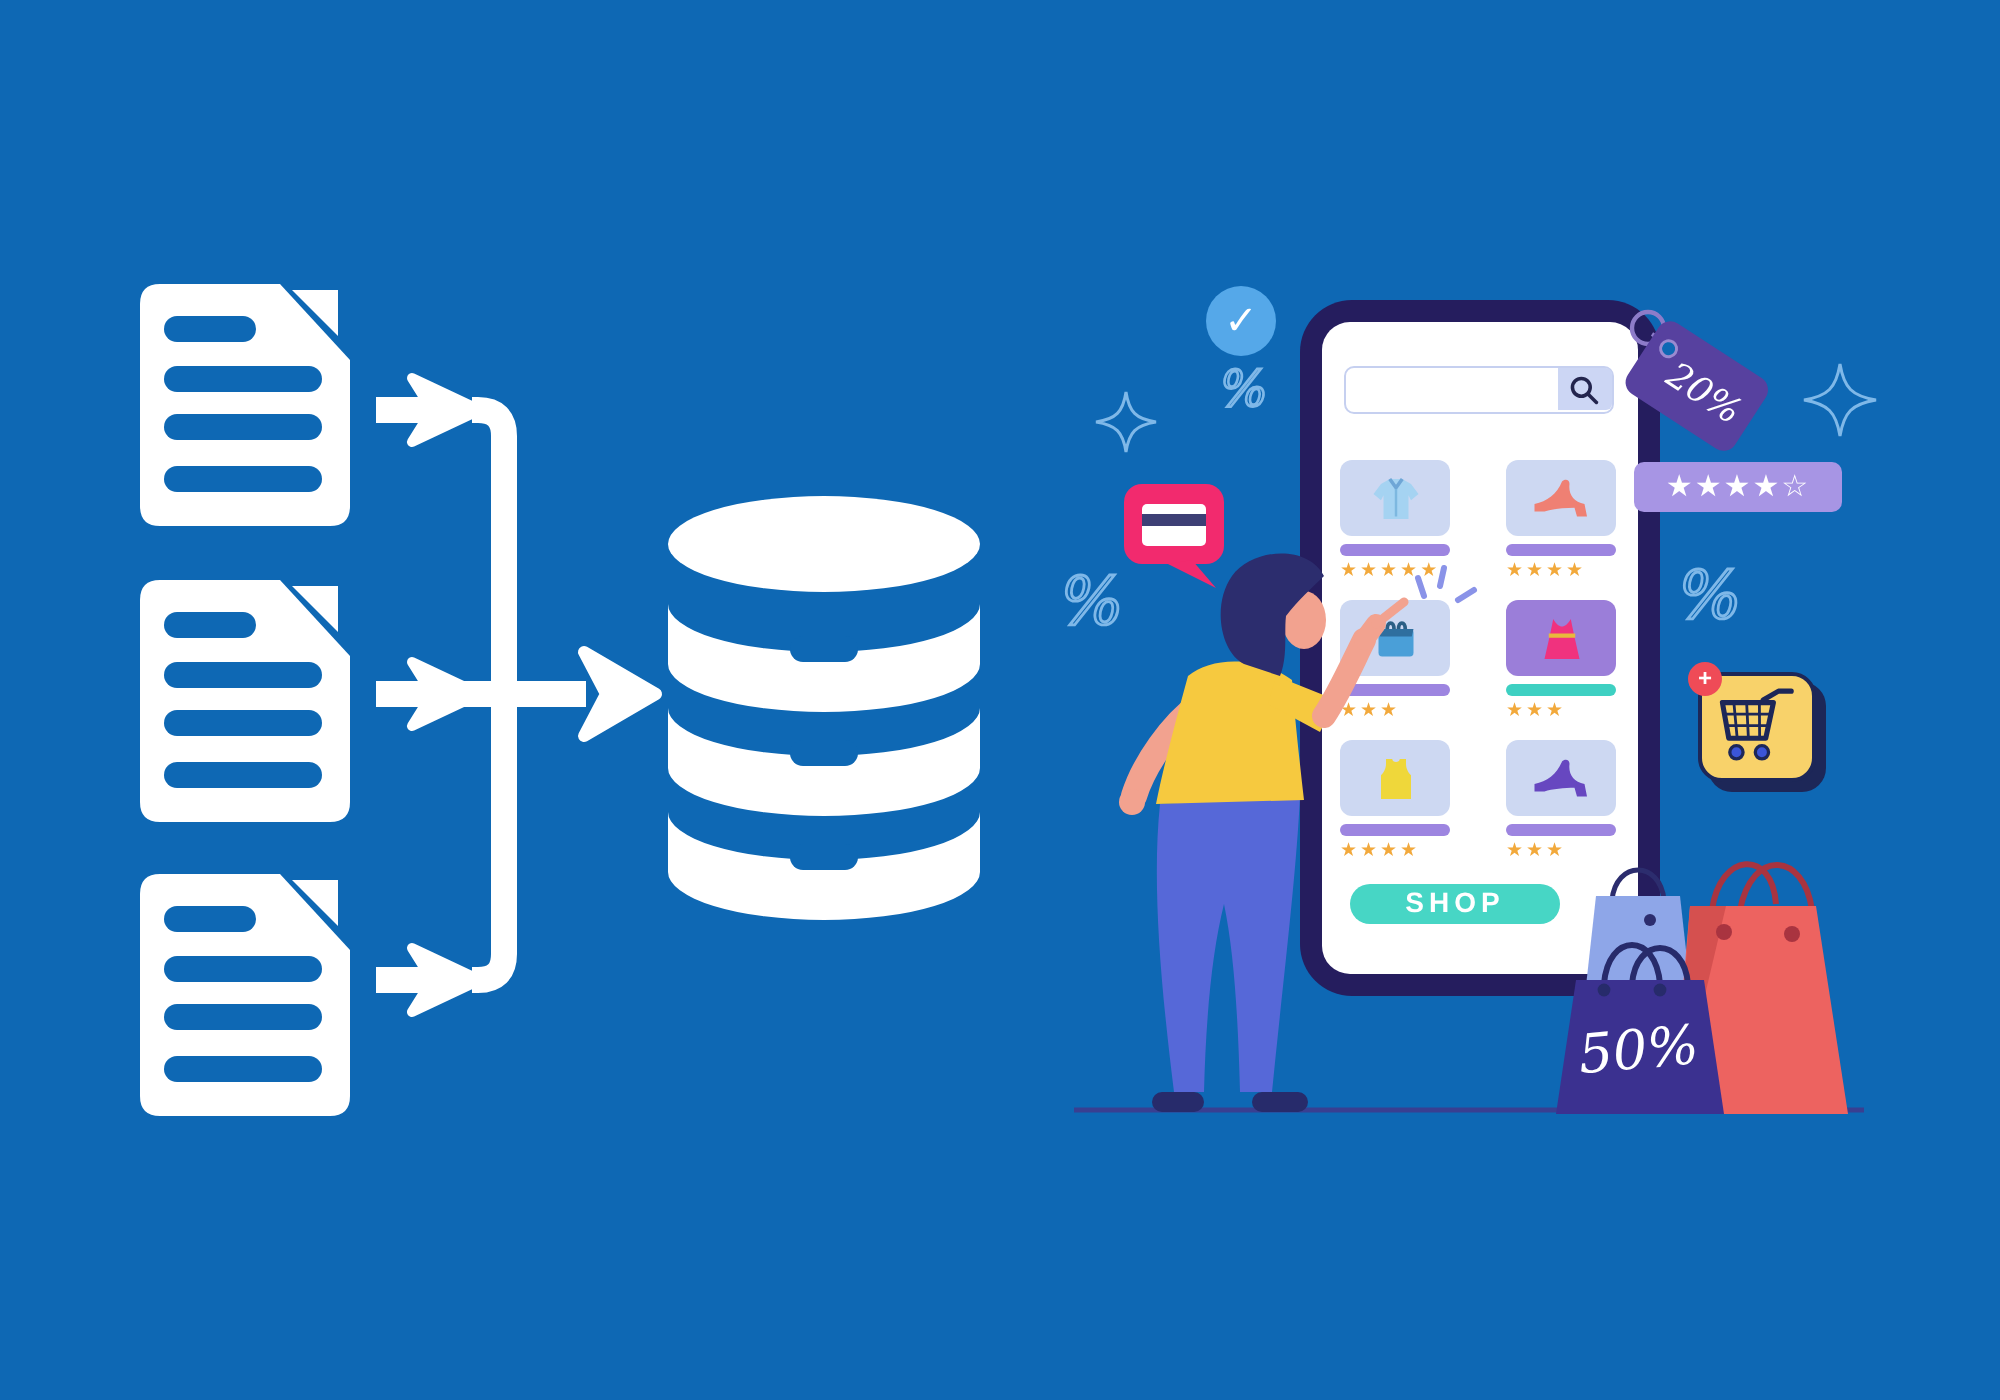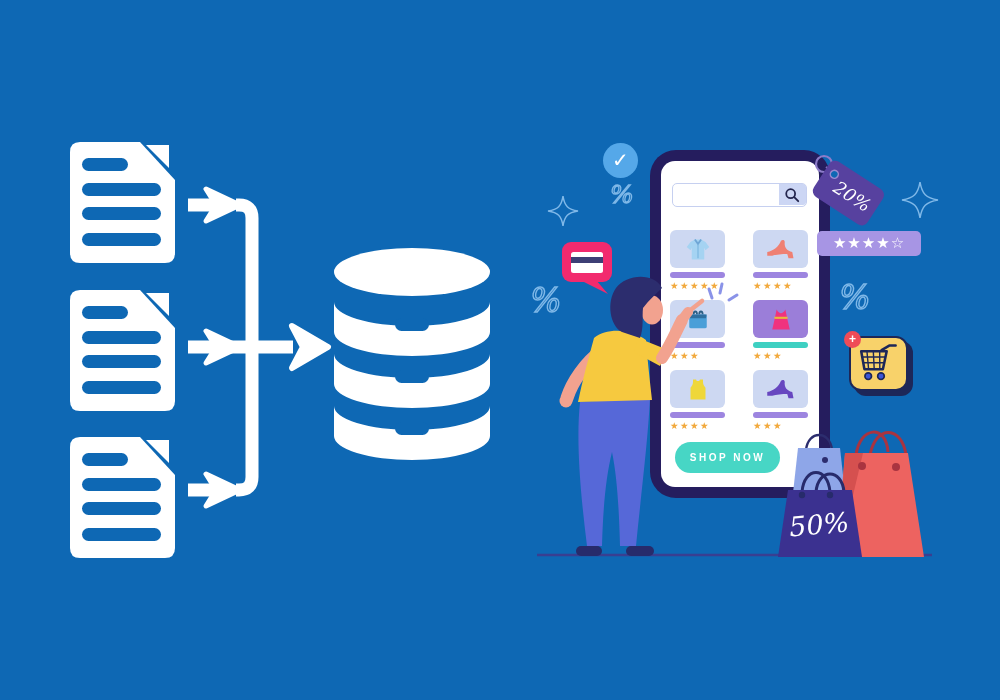--- a/index.html
+++ b/index.html
@@ -15,23 +15,23 @@
   #search-input{position:absolute;left:4px;top:0;width:98px;height:21px;border:none;outline:none;
     font-size:10px;background:transparent;}
   #search-btn{position:absolute;right:0;top:0;width:27px;height:21px;background:#ccd6f4;
     border:none;border-radius:0 3px 3px 0;padding:2px 5px;cursor:pointer;}
   #product-grid{position:absolute;left:9px;top:69px;width:140px;display:grid;
     grid-template-columns:55px 55px;column-gap:28px;row-gap:9px;}
   .pcell{width:55px;}
   .pcard{width:55px;height:38px;border-radius:6px;display:flex;align-items:center;justify-content:center;}
   .pbar{width:55px;height:6px;border-radius:3px;margin-top:4px;}
   .pstars{margin-top:2px;font-family:"DejaVu Sans",sans-serif;font-size:9.5px;letter-spacing:1.5px;line-height:11px;}
-  #shop-now{position:absolute;left:14px;top:281px;width:105px;height:31px;background:#47d6c5;border:none;
+  #shop-now{position:absolute;left:14px;top:281px;width:105px;height:20px;background:#47d6c5;border:none;
     border-radius:17px;color:#ffffff;font-family:"Liberation Sans",sans-serif;font-weight:bold;
-    font-size:10px;letter-spacing:2.5px;cursor:pointer;}
+    font-size:14px;letter-spacing:2.5px;cursor:pointer;}
   
   #check-circle{left:603px;top:143px;width:35px;height:35px;border-radius:50%;background:#55a8e9;
     color:#fff;font-size:20px;font-weight:bold;text-align:center;line-height:34px;font-family:"DejaVu Sans",sans-serif;}
   #rating-widget{left:817px;top:231px;width:104px;height:25px;background:#a795e4;border-radius:5px;
     display:flex;align-items:center;justify-content:center;color:#fff;
     font-family:"DejaVu Sans",sans-serif;font-size:15px;letter-spacing:1px;line-height:25px;}
   #cart-tile{left:849px;top:336px;width:55px;height:51px;background:#f8d26a;border:2px solid #1d2758;
     border-radius:12px;box-shadow:5px 5px 0 #1d2758;cursor:pointer;}
   #cart-badge{position:absolute;left:-7px;top:-7px;width:17px;height:17px;border-radius:50%;background:#ef4b57;
     color:#fff;font-size:12px;font-weight:bold;text-align:center;line-height:16px;}

